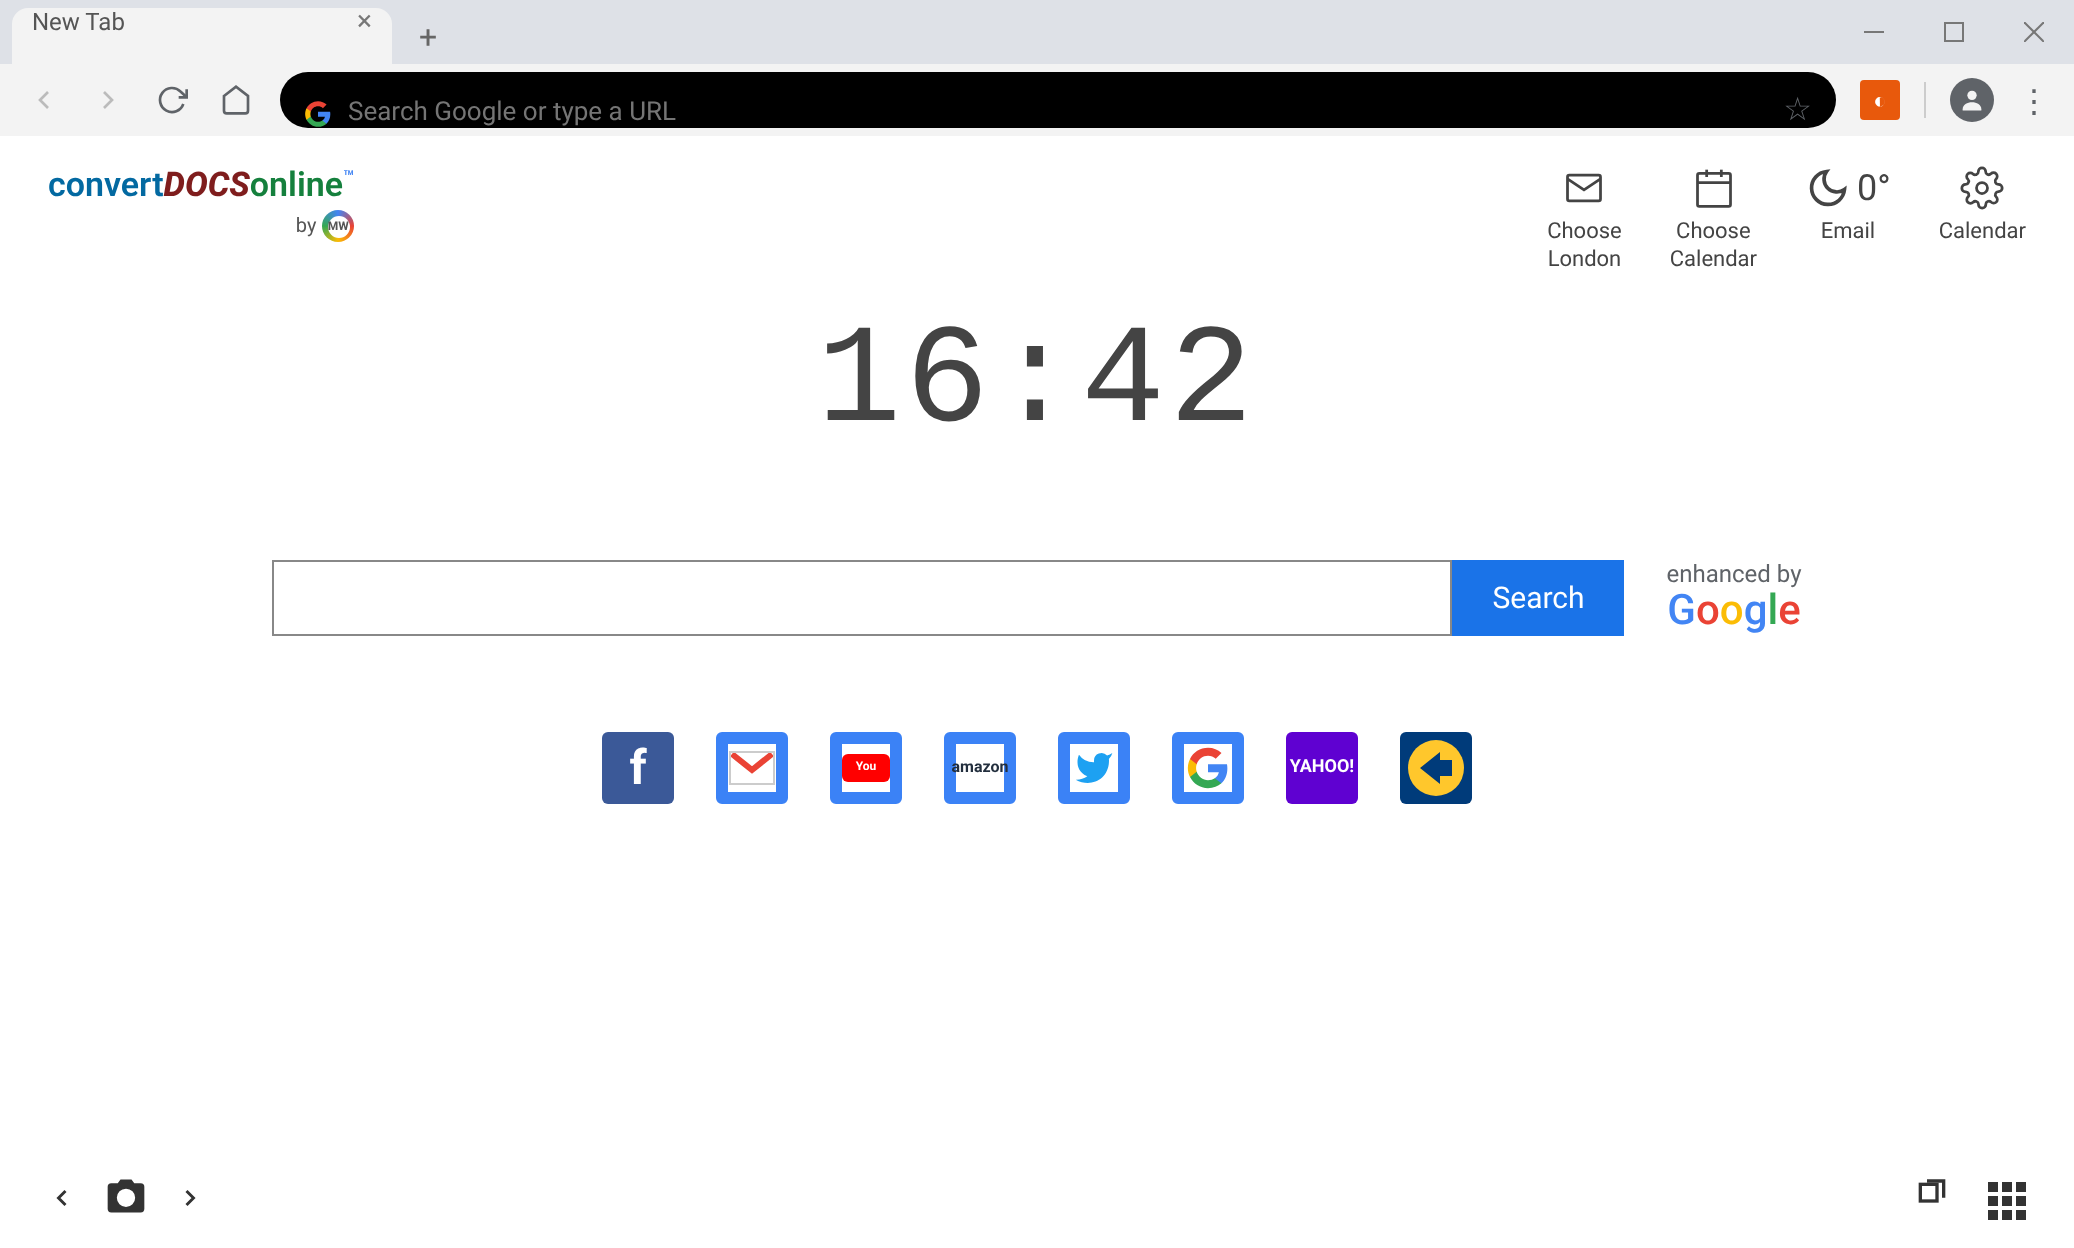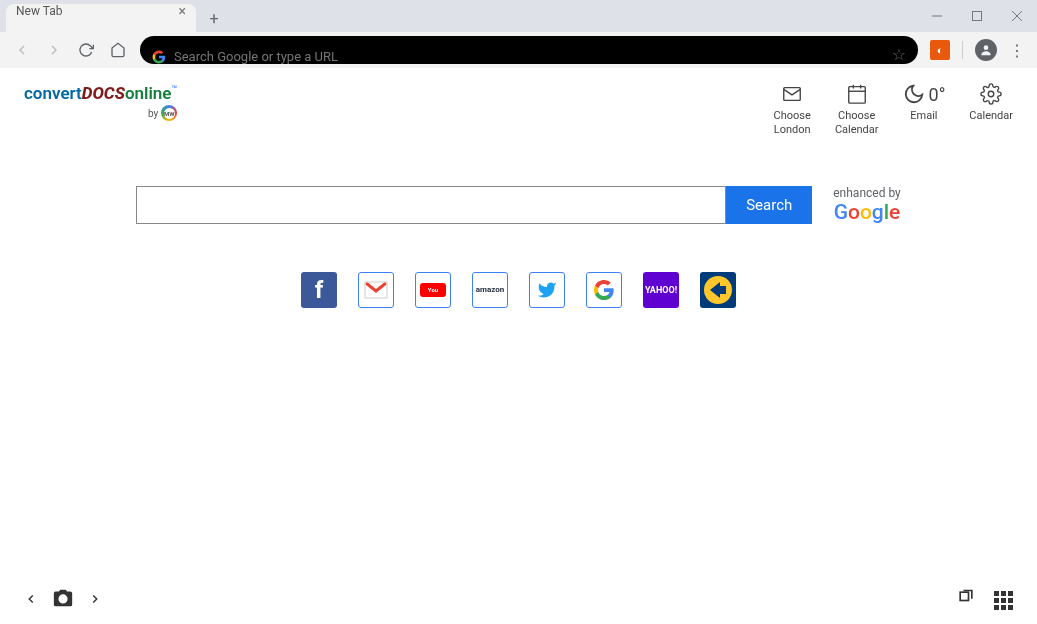--- a/index.html
+++ b/index.html
@@ -54,21 +54,21 @@
     
     .search-row { display: flex; justify-content: center; align-items: center; gap: 21px; margin-top: 48px; }
     .search-box { display: flex; }
     .search-input { width: 590px; height: 38px; border: 1px solid #888; padding: 0 10px; font-size: 14px; outline: none; }
     .search-btn { width: 86px; height: 38px; background: #1a73e8; color: #fff; border: none; font-size: 15px; cursor: pointer; }
     .enhanced { display: flex; flex-direction: column; align-items: center; font-size: 12px; color: #5f6368; }
     .google-logo { display: flex; font-size: 21px; font-weight: 500; }
     .g-b { color: #4285f4; } .g-r { color: #ea4335; } .g-y { color: #fbbc05; } .g-g { color: #34a853; }
     
     .tiles { display: flex; justify-content: center; gap: 21px; margin-top: 48px; }
-    .tile { width: 36px; height: 36px; border: 1px solid #3b82f6; border-radius: 3px; display: flex; align-items: center; justify-content: center; cursor: pointer; background: #fff; }
+    .tile { width: 36px; height: 36px; border: 6px solid #3b82f6; border-radius: 3px; display: flex; align-items: center; justify-content: center; cursor: pointer; background: #fff; }
     .tile-fb { background: #3b5998; color: #fff; font-size: 24px; font-weight: bold; border: none; }
     .tile-yahoo { background: #5f01d1; color: #fff; font-size: 9px; font-weight: bold; border: none; }
     .tile-expedia { background: #003b7a; border: none; position: relative; overflow: hidden; }
     
     .footer { position: absolute; bottom: 0; left: 0; right: 0; height: 48px; display: flex; align-items: center; justify-content: space-between; padding: 0 24px; }
     .footer-left { display: flex; gap: 14px; align-items: center; }
     .footer-right { display: flex; gap: 18px; align-items: center; }
     .foot-btn { cursor: pointer; color: #333; }
     .grid-icon { display: grid; grid-template-columns: repeat(3, 5px); grid-template-rows: repeat(3, 5px); gap: 2px; }
     .grid-icon div { background: #333; }
@@ -195,20 +195,21 @@
       <div class="widget">
         <svg class="widget-icon" viewBox="0 0 24 24" fill="none" stroke="currentColor" stroke-width="1.5">
             <circle cx="12" cy="12" r="3"></circle>
             <path d="M19.4 15a1.65 1.65 0 0 0 .33 1.82l.06.06a2 2 0 0 1 0 2.83 2 2 0 0 1-2.83 0l-.06-.06a1.65 1.65 0 0 0-1.82-.33 1.65 1.65 0 0 0-1 1.51V21a2 2 0 0 1-2 2 2 2 0 0 1-2-2v-.09A1.65 1.65 0 0 0 9 19.4a1.65 1.65 0 0 0-1.82.33l-.06.06a2 2 0 0 1-2.83 0 2 2 0 0 1 0-2.83l.06-.06a1.65 1.65 0 0 0 .33-1.82 1.65 1.65 0 0 0-1.51-1H3a2 2 0 0 1-2-2 2 2 0 0 1 2-2h.09A1.65 1.65 0 0 0 4.6 9a1.65 1.65 0 0 0-.33-1.82l-.06-.06a2 2 0 0 1 0-2.83 2 2 0 0 1 2.83 0l.06.06a1.65 1.65 0 0 0 1.82.33H9a1.65 1.65 0 0 0 1-1.51V3a2 2 0 0 1 2-2 2 2 0 0 1 2 2v.09a1.65 1.65 0 0 0 1 1.51 1.65 1.65 0 0 0 1.82-.33l.06-.06a2 2 0 0 1 2.83 0 2 2 0 0 1 0 2.83l-.06.06a1.65 1.65 0 0 0-.33 1.82V9a1.65 1.65 0 0 0 1.51 1H21a2 2 0 0 1 2 2 2 2 0 0 1-2 2h-.09a1.65 1.65 0 0 0-1.51 1z"></path>
           </svg>
         <span class="widget-label">Calendar</span>
       </div>
     </div>
   </div>
 
+  <div class="clock">16:42</div>
 
   <div class="search-row">
     <div class="search-box">
       <input class="search-input" type="text" style="">
       <button class="search-btn">Search</button>
     </div>
     <div class="enhanced">
       <span>enhanced by</span>
       <div class="google-logo">
         <span class="g-b">G</span>

